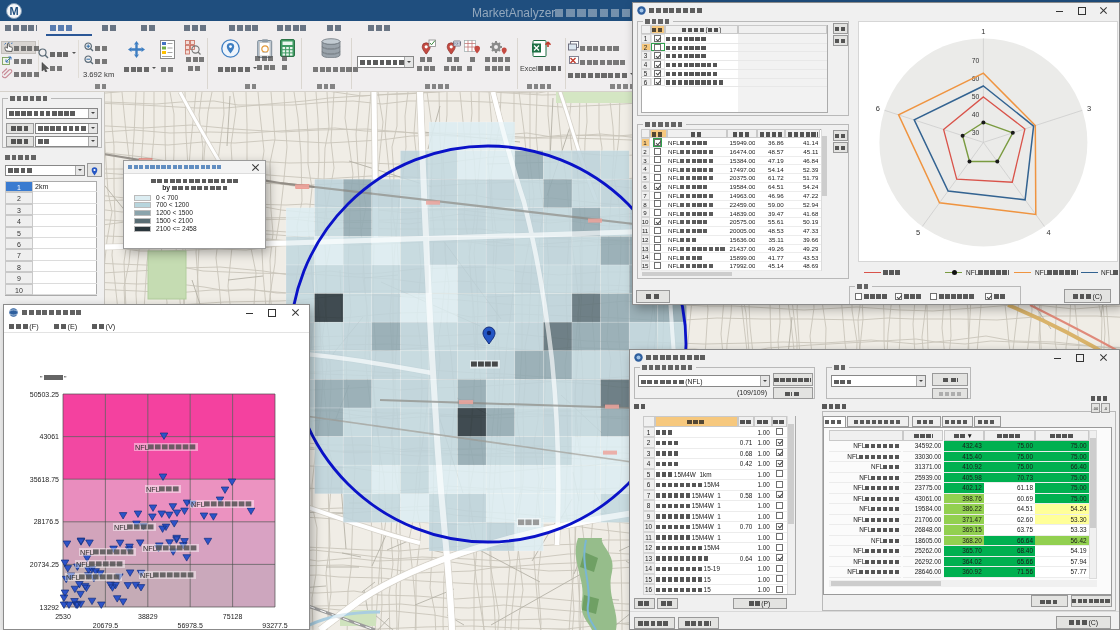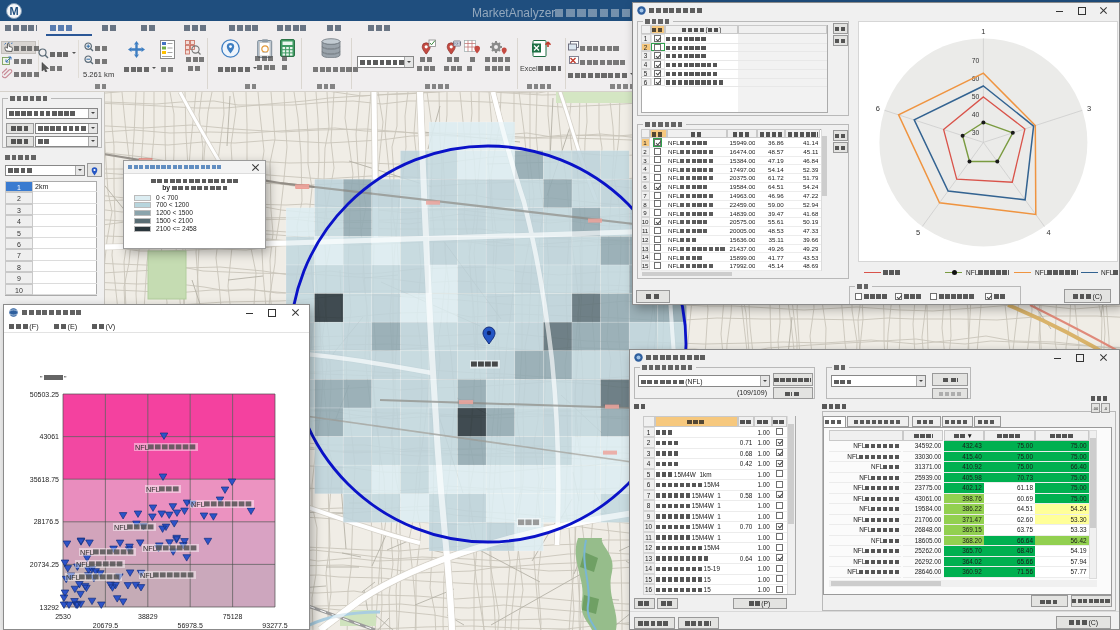--- a/index.html
+++ b/index.html
@@ -330,21 +330,21 @@
     <line x1="6.4399999999999995" y1="6.4399999999999995" x2="9" y2="9" stroke="#5b6b77" stroke-width="1.4"></line>
     <path d="M2.4000000000000004,4.2h3.6M4.2,2.4000000000000004v3.6" stroke="#2e6da8" stroke-width="1"></path>
   </svg>
 <div class="ab" style="left:94.5px;top:43.5px;font-size:7.2px;color:#4e4e4e;white-space:nowrap"><i style="width:1.86em"></i></div>
 <svg class="ab" style="left:84px;top:54.5px" width="10" height="10">
     <circle cx="4.2" cy="4.2" r="3.2" fill="none" stroke="#5b6b77" stroke-width="1.2"></circle>
     <line x1="6.4399999999999995" y1="6.4399999999999995" x2="9" y2="9" stroke="#5b6b77" stroke-width="1.4"></line>
     <path d="M2.4000000000000004,4.2h3.6" stroke="#2e6da8" stroke-width="1"></path>
   </svg>
 <div class="ab" style="left:94.5px;top:56.5px;font-size:7.2px;color:#4e4e4e;white-space:nowrap"><i style="width:1.86em"></i></div>
-<div class="ab" style="left:83px;top:69.5px;font-size:7.6px;color:#333">5.261 km</div>
+<div class="ab" style="left:83px;top:69.5px;font-size:7.6px;color:#333">3.692 km</div>
 <svg class="ab" style="left:128px;top:41px" width="17" height="17">
     <g fill="#3e7ec2">
       <path d="M8.5,0 L11,3.5 H6 Z"></path>
       <path d="M8.5,17 L6,13.5 h5 Z"></path>
       <path d="M0,8.5 L3.5,6 v5 Z"></path>
       <path d="M17,8.5 L13.5,6 v5 Z"></path>
       <rect x="7.3" y="3" width="2.4" height="11" rx="1"></rect>
       <rect x="3" y="7.3" width="11" height="2.4" rx="1"></rect>
     </g>
   </svg>

